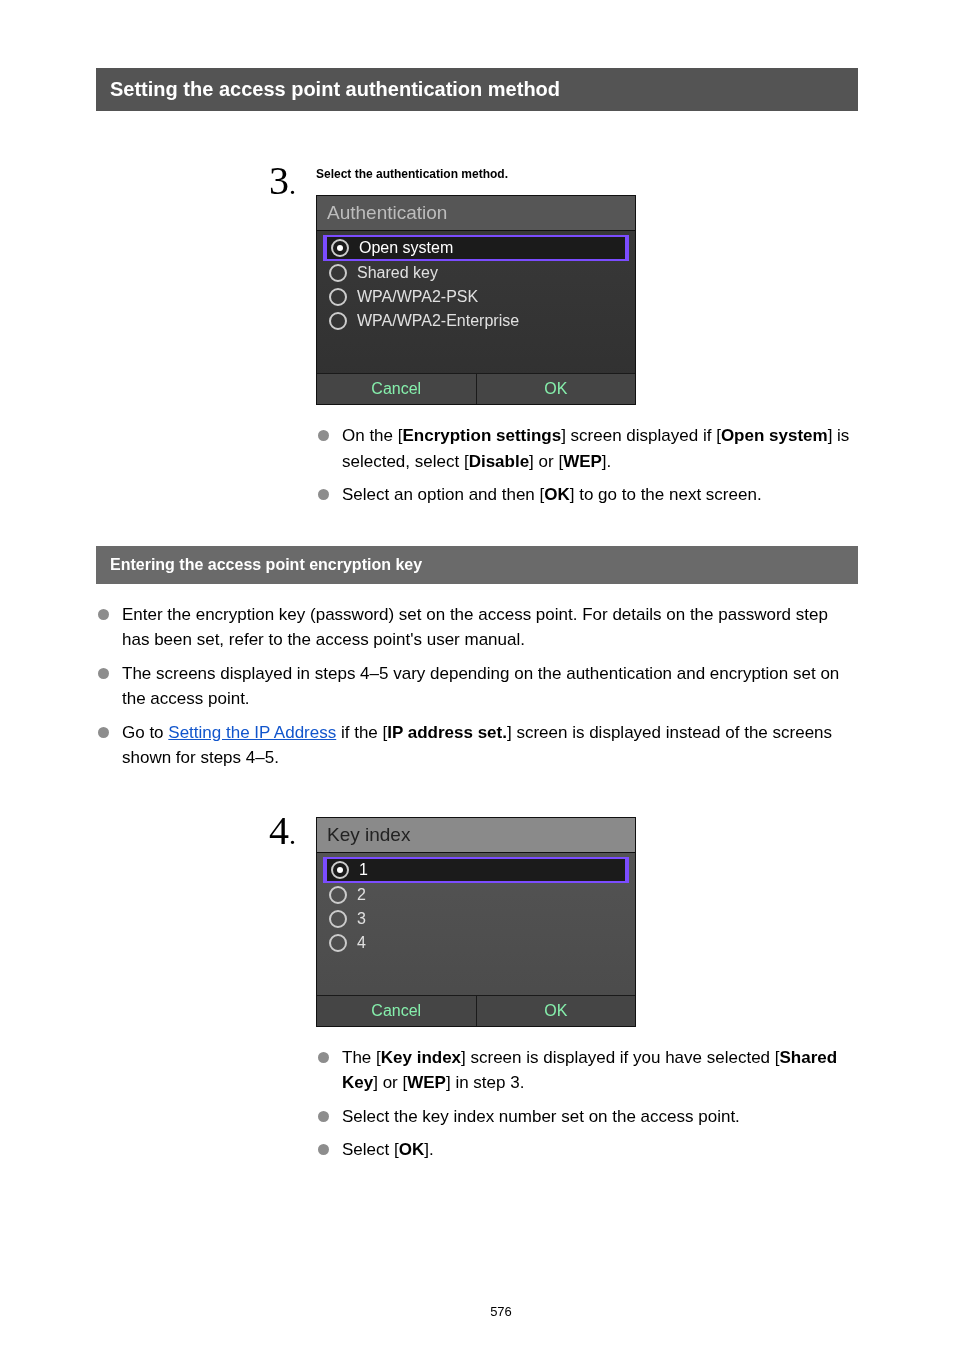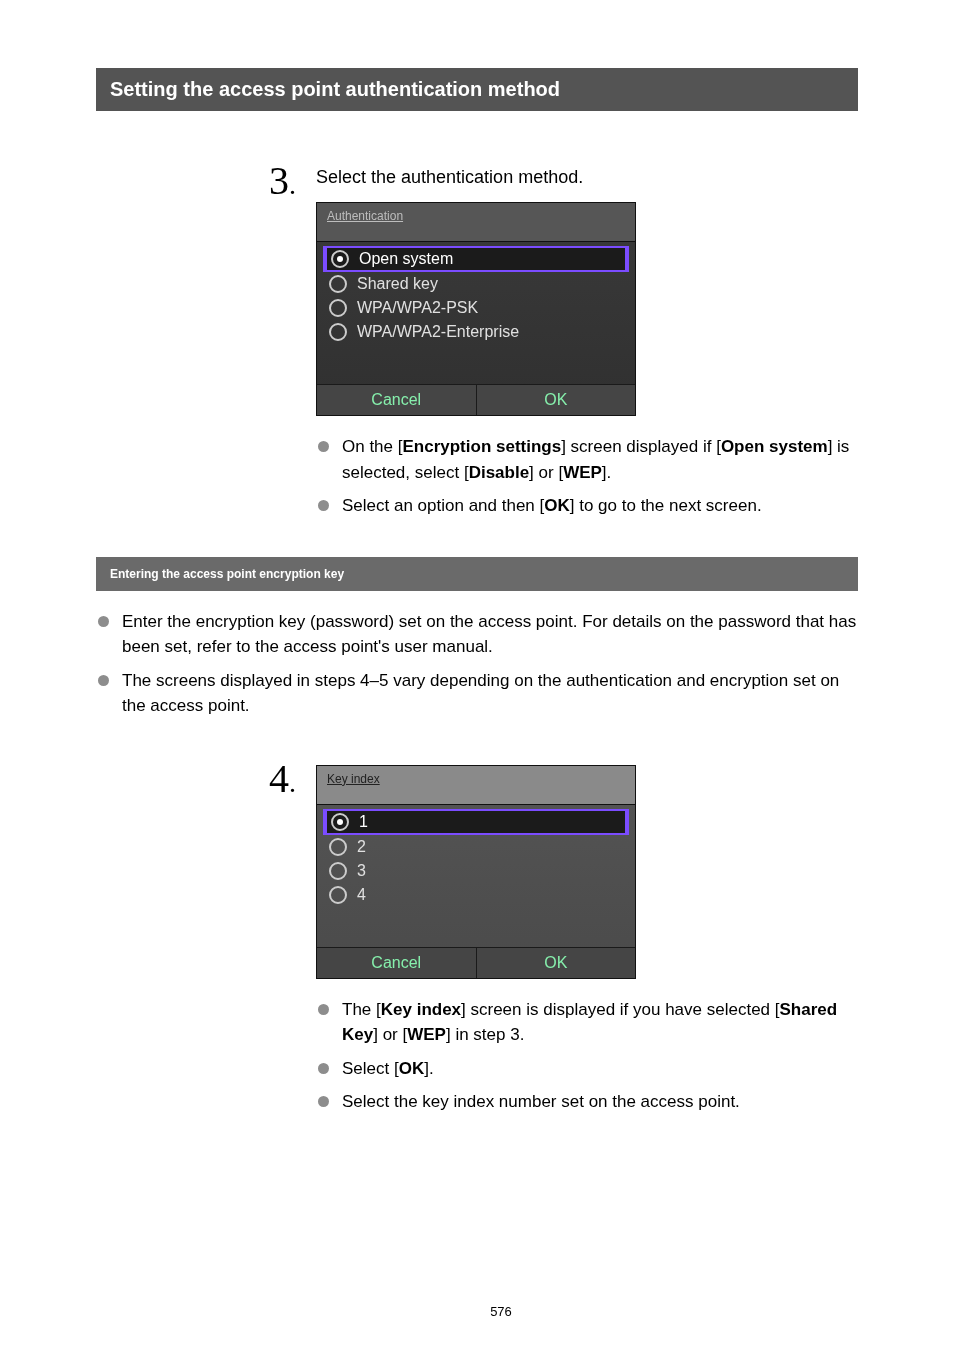--- a/index.html
+++ b/index.html
@@ -22,21 +22,21 @@
     background: #545454;
     color: #fff;
     font-weight: bold;
     font-size: 20px;
     padding: 10px 14px;
   }
   .sub-section-header {
     background: #6a6a6a;
     color: #fff;
     font-weight: bold;
-    font-size: 12px;
+    font-size: 16px;
     padding: 10px 14px;
     margin-top: 14px;
   }
   .step-block {
     display: flex;
     align-items: flex-start;
     margin-top: 56px;
   }
   .step-number {
     font-family: Georgia, "Times New Roman", serif;
@@ -49,40 +49,39 @@
     top: -6px;
   }
   .step-dot {
     font-size: 28px;
   }
   .step-content {
     flex: 1;
     padding-left: 14px;
   }
   .step-title {
-    font-weight: normal;
-    font-size: 18px;
+    font-weight: bold;
+    font-size: 12px;
     margin-bottom: 14px;
   }
 
   
   .camera-screen {
     width: 318px;
     background: linear-gradient(#3a3a3a, #303030);
     border: 1px solid #111;
     color: #ddd;
     font-family: Arial, sans-serif;
   }
   .cs-title-bar {
-    font-size: 12px;
+    font-size: 19px;
     color: #bdbdbd;
-    padding: 6px 10px 18px 10px;
+    padding: 6px 10px 6px 10px;
     border-bottom: 1px solid #111;
     background: #565656;
-    text-decoration: underline;
   }
   .cs-body {
     padding: 4px 6px 2px 6px;
   }
   .cs-row {
     display: flex;
     align-items: center;
     padding: 3px 6px;
     font-size: 16px;
     color: #e0e0e0;
@@ -239,22 +238,25 @@
         <li>
           <span>Select an option and then [</span><span class="bold">OK</span><span>] to go to the next screen.</span>
         </li>
       </ul>
     </div>
   </div>
 
   <div class="sub-section-header" style="margin-top:30px;">Entering the access point encryption key</div>
 
   <ul class="grey-bullets outer-list">
-    <li>Enter the encryption key (password) set on the access point. For details on the password that has been set, refer to the access point's user manual.</li>
+    <li>Enter the encryption key (password) set on the access point. For details on the password step has been set, refer to the access point's user manual.</li>
     <li>The screens displayed in steps 4–5 vary depending on the authentication and encryption set on the access point.</li>
+    <li>
+      <span>Go to </span><a href="#" class="link">Setting the IP Address</a><span> if the [</span><span class="bold">IP address set.</span><span>] screen is displayed instead of the screens shown for steps 4–5.</span>
+    </li>
   </ul>
 
   <div class="step-block indent-left" style="margin-top:46px;">
     <div class="step-number"><span>4</span><span class="step-dot">.</span></div>
     <div class="step-content">
 
       <div class="camera-screen light">
         <div class="cs-title-bar">Key index</div>
         <div class="cs-body">
           <div class="cs-row selected">
@@ -278,22 +280,22 @@
         <div class="cs-buttons">
           <div class="cs-btn">Cancel</div>
           <div class="cs-btn">OK</div>
         </div>
       </div>
 
       <ul class="grey-bullets">
         <li>
           <span>The [</span><span class="bold">Key index</span><span>] screen is displayed if you have selected [</span><span class="bold">Shared Key</span><span>] or [</span><span class="bold">WEP</span><span>] in step 3.</span>
         </li>
+        <li>Select the key index number set on the access point.</li>
         <li>
           <span>Select [</span><span class="bold">OK</span><span>].</span>
         </li>
-        <li>Select the key index number set on the access point.</li>
       </ul>
     </div>
   </div>
 
   <div class="page-number">576</div>
 </div>
 
 </body></html>

